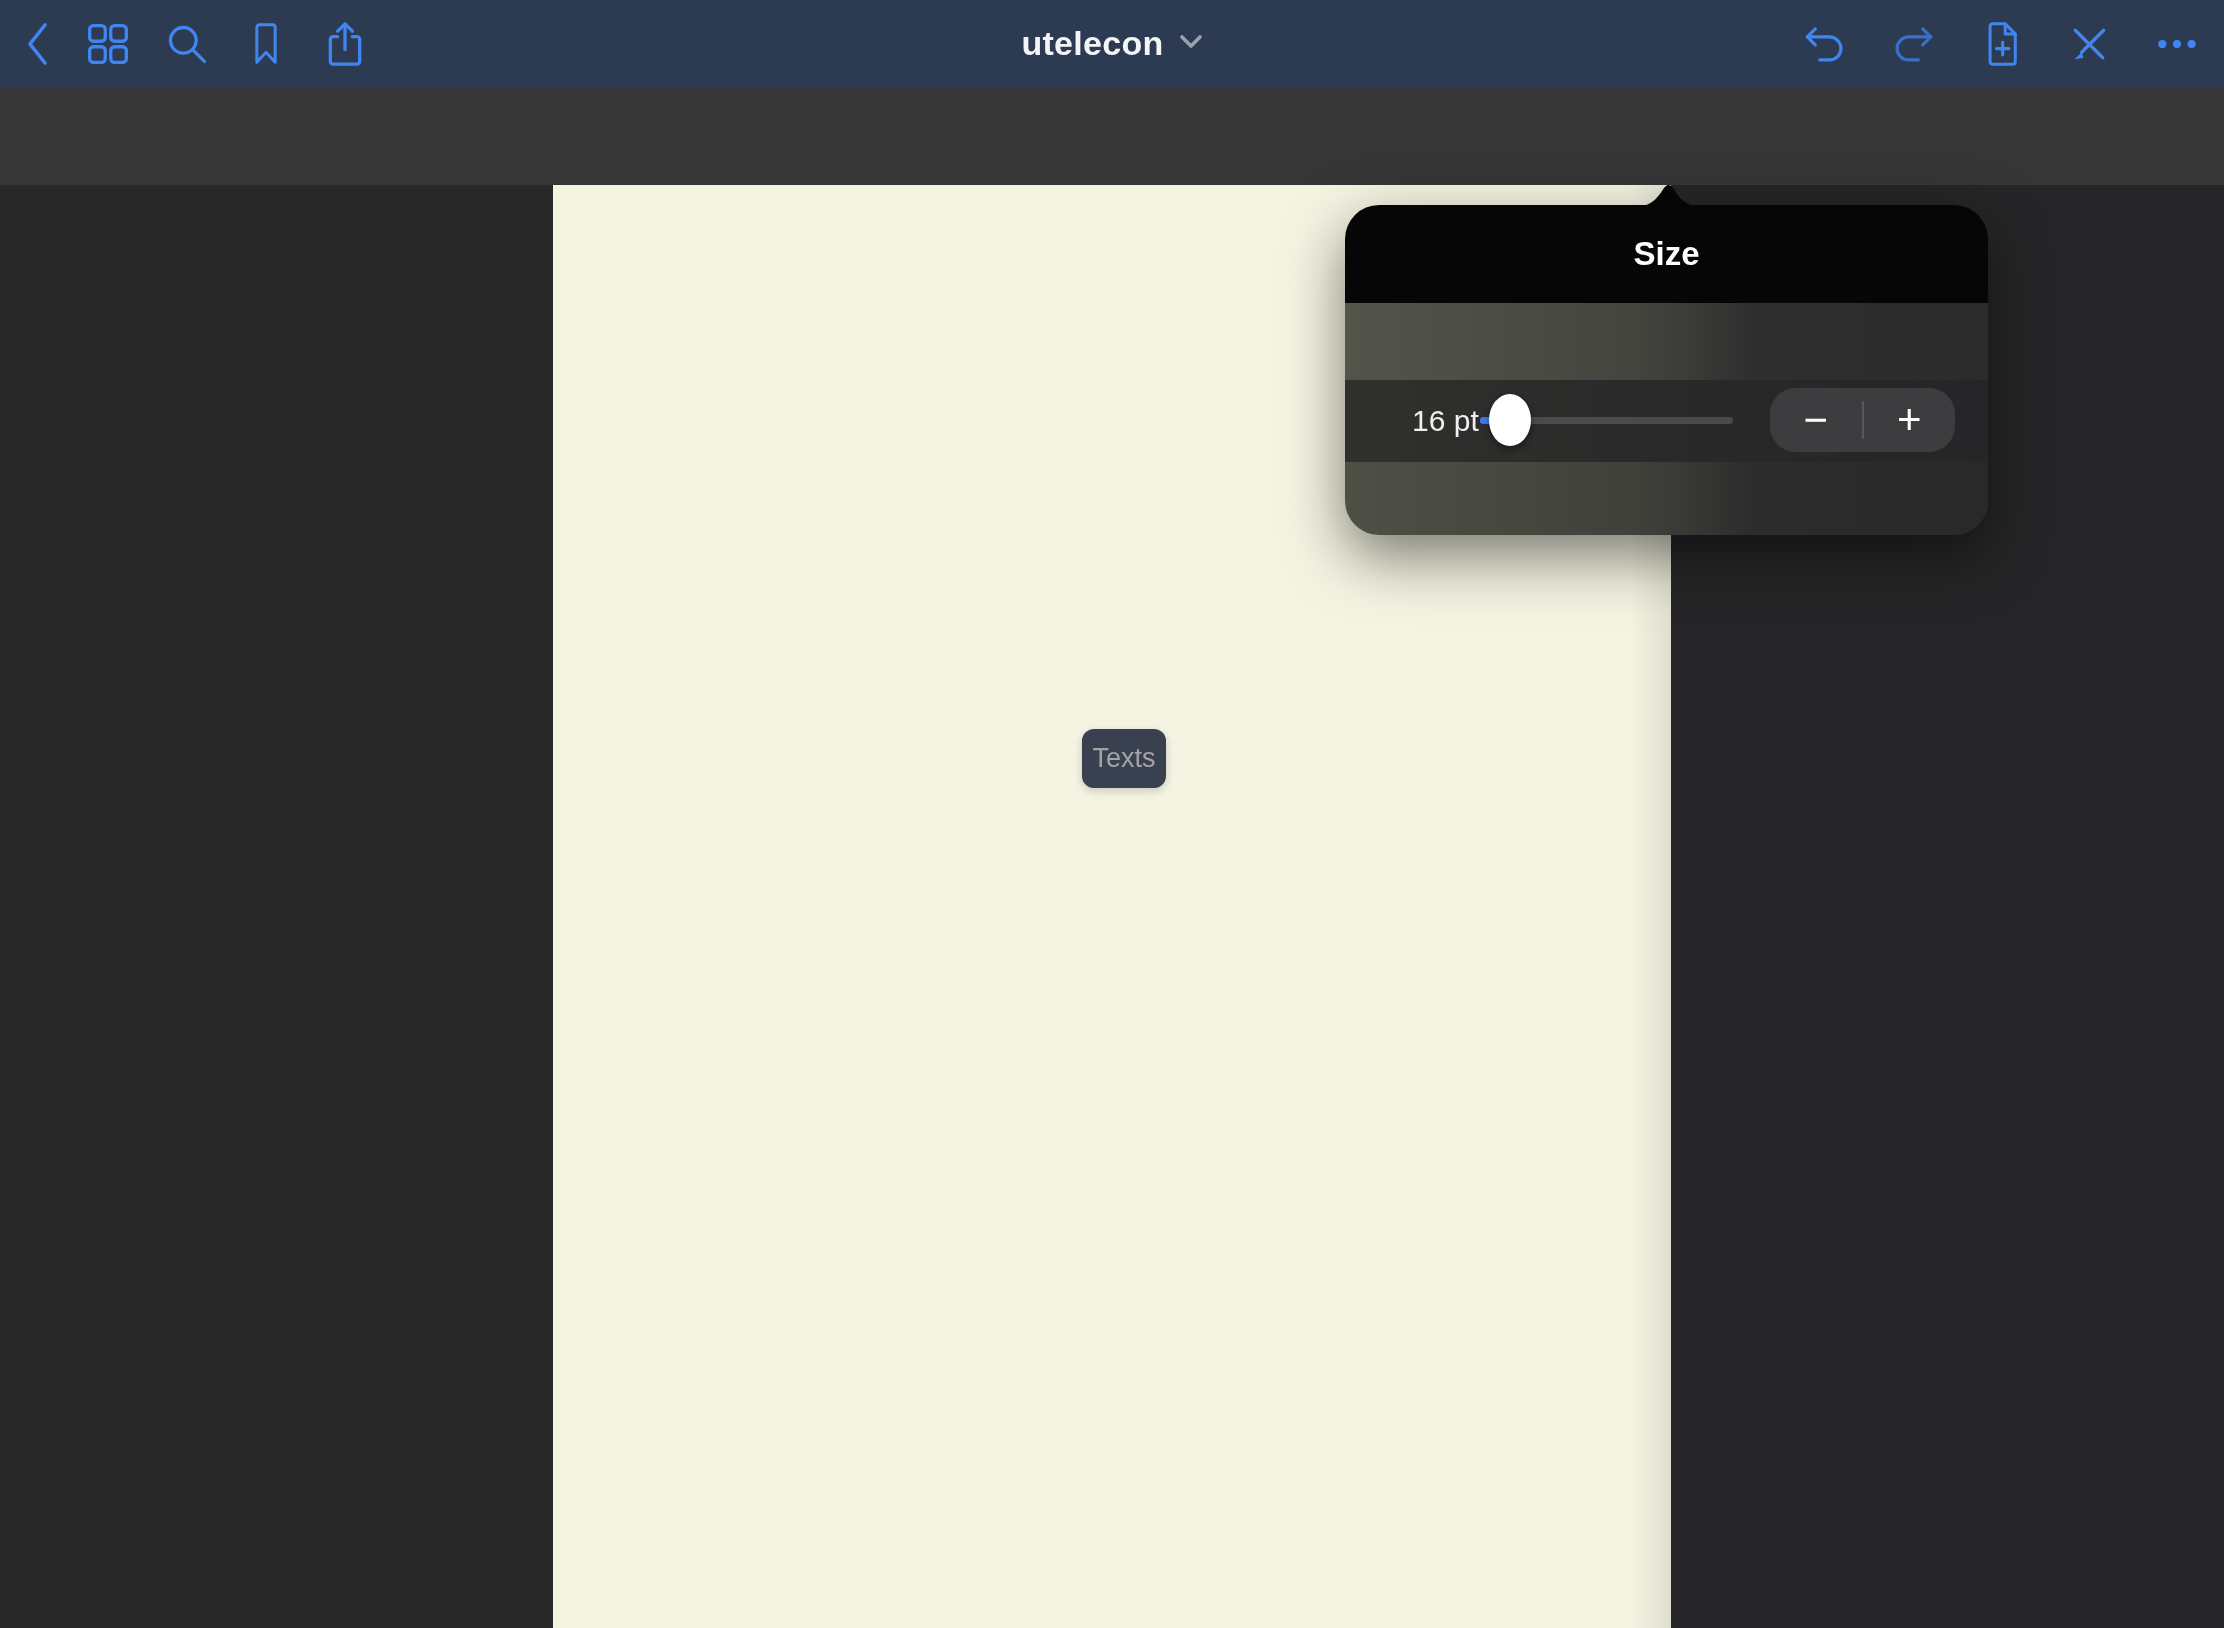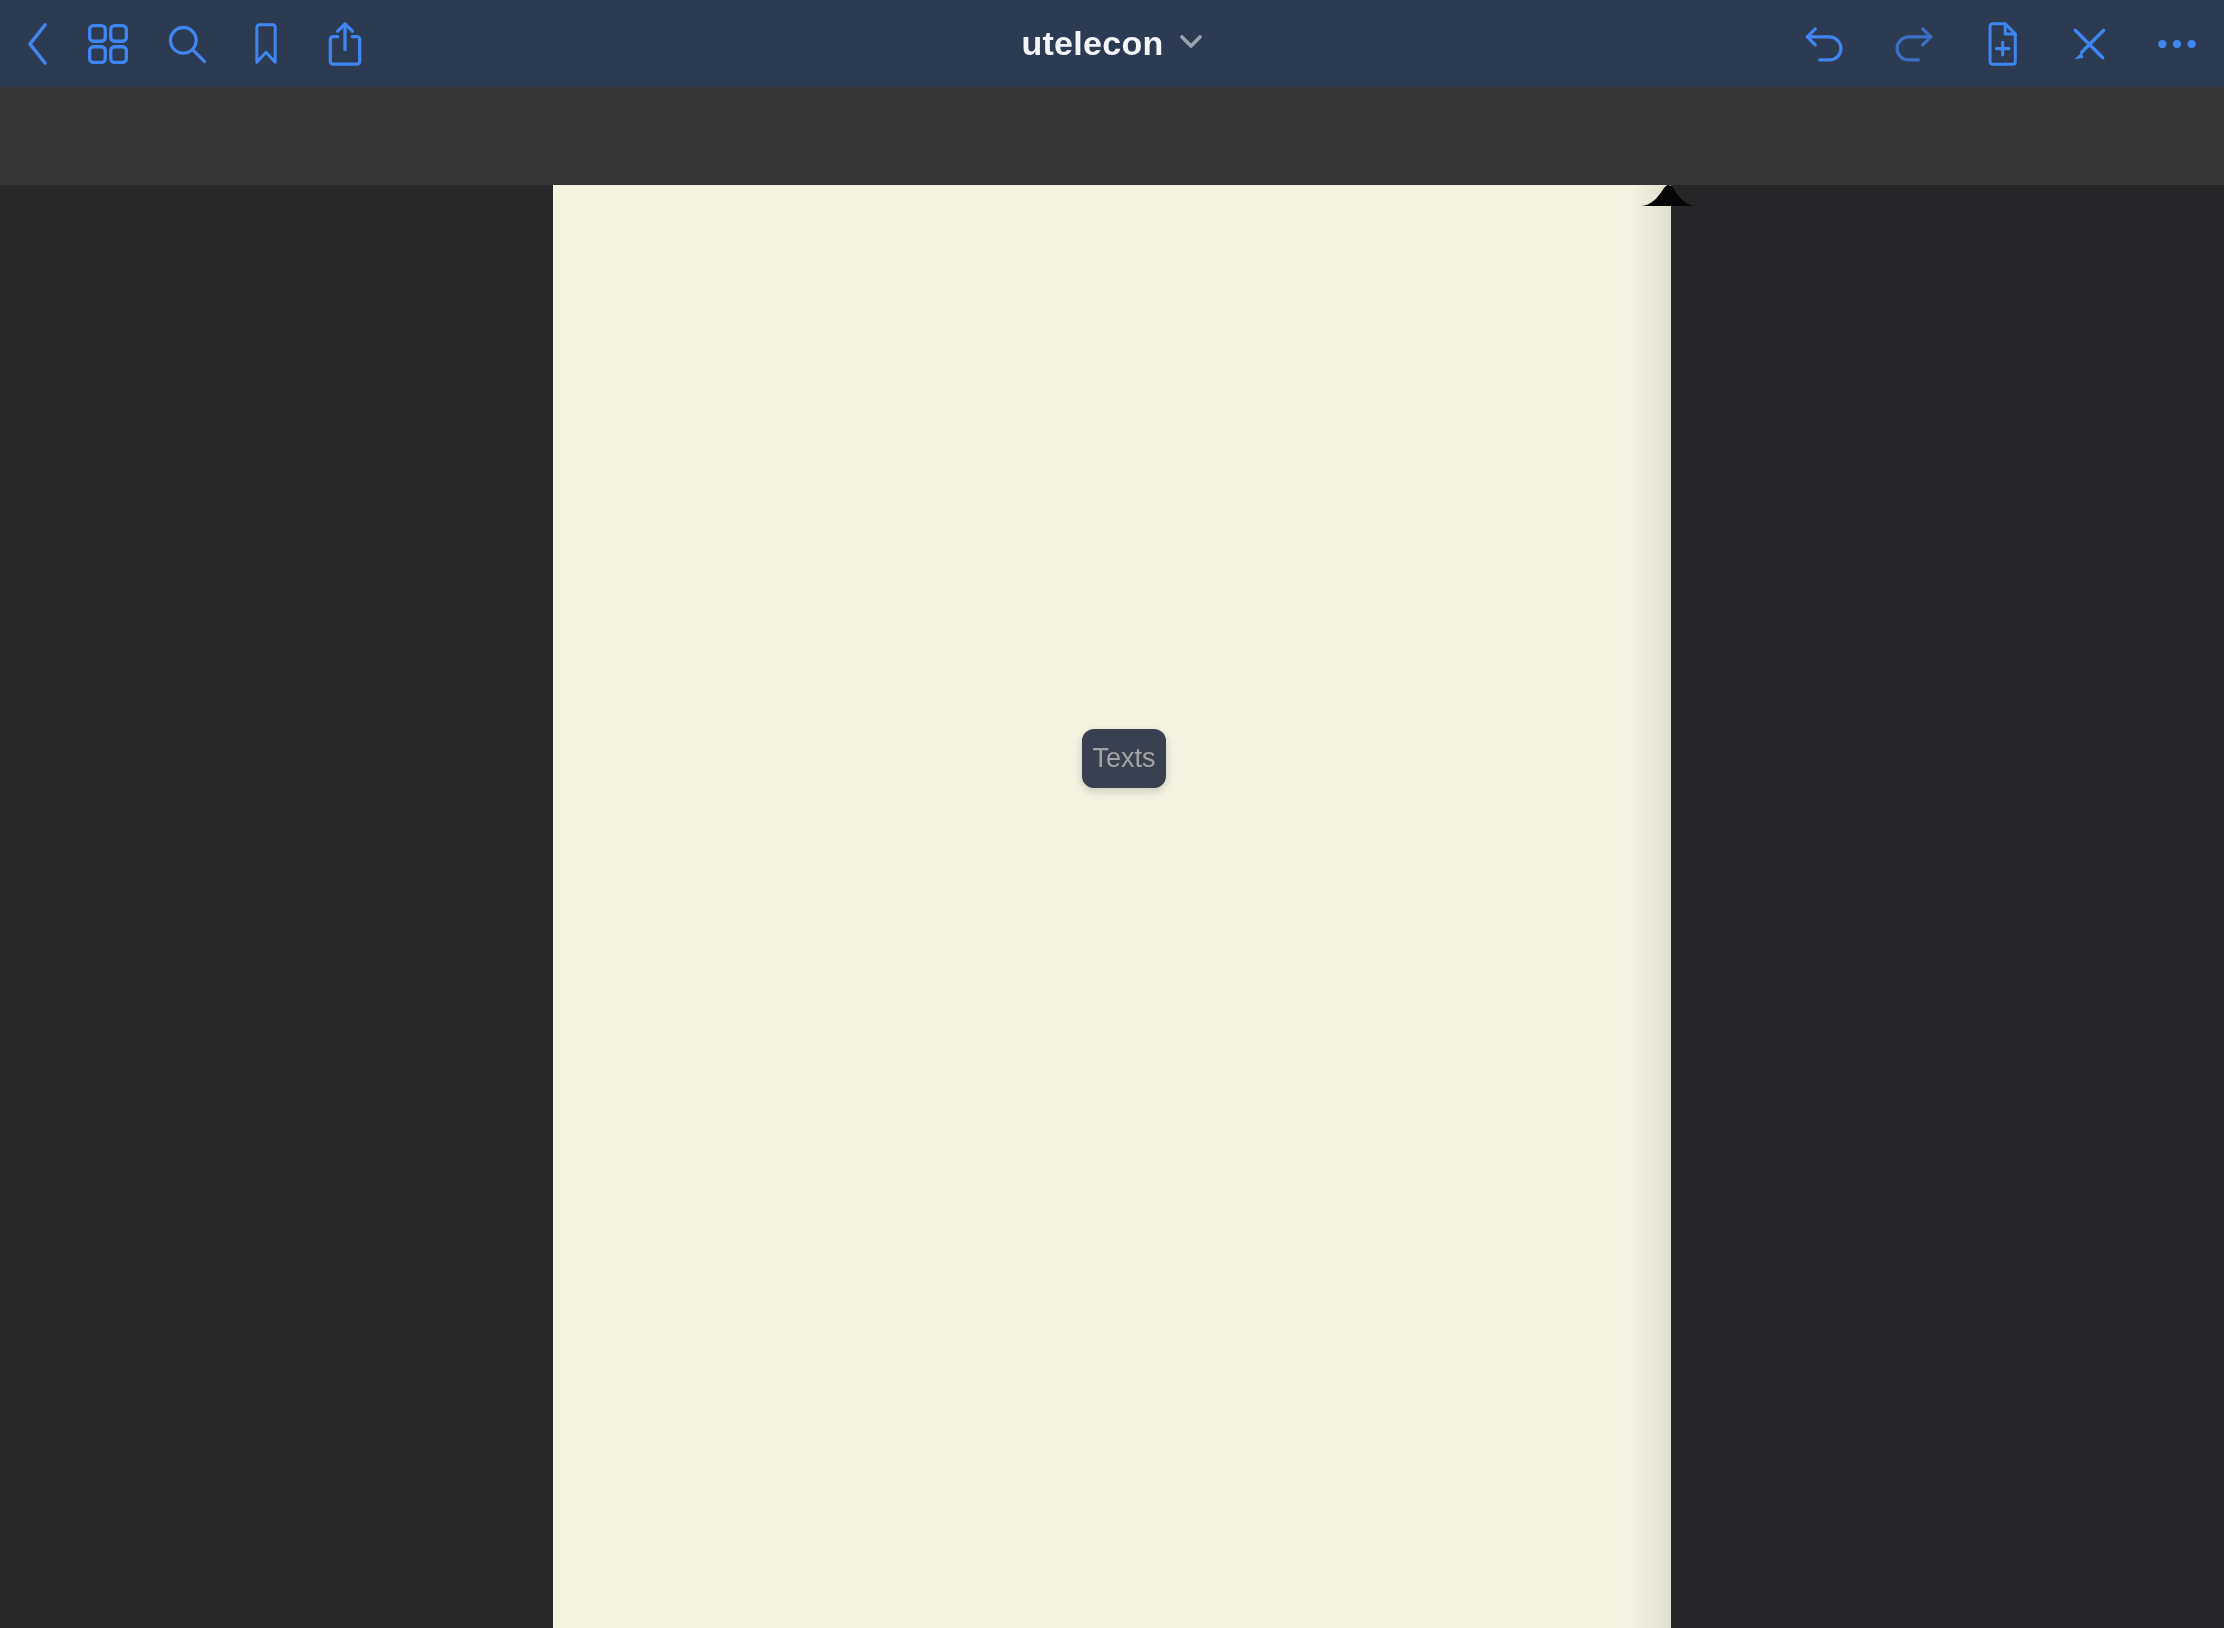--- a/index.html
+++ b/index.html
@@ -312,14 +312,33 @@
   <div class="paper"></div>
 
   <div class="text-chip">
     <span>Texts</span>
   </div>
 
   <svg class="pop-arrow" viewBox="0 0 57 22">
     <path d="M0 22 C10 22 17 15 23 5.5 Q28.5 -3.5 34 5.5 C40 15 47 22 57 22 Z" fill="#060606"></path>
   </svg>
 
+  <div class="popover">
+    <div class="pop-header">
+      <span class="pop-title">Size</span>
+    </div>
+    <div class="row-a"></div>
+    <div class="row-slider"></div>
+    <div class="row-c"></div>
+
+    <div class="size-label">16 pt</div>
+    <div class="slider-track"></div>
+    <div class="slider-fill"></div>
+    <div class="slider-thumb"></div>
+
+    <div class="stepper">
+      <div class="half">−</div>
+      <div class="div"></div>
+      <div class="half">+</div>
+    </div>
+  </div>
 
 </div>
 
 </body></html>

